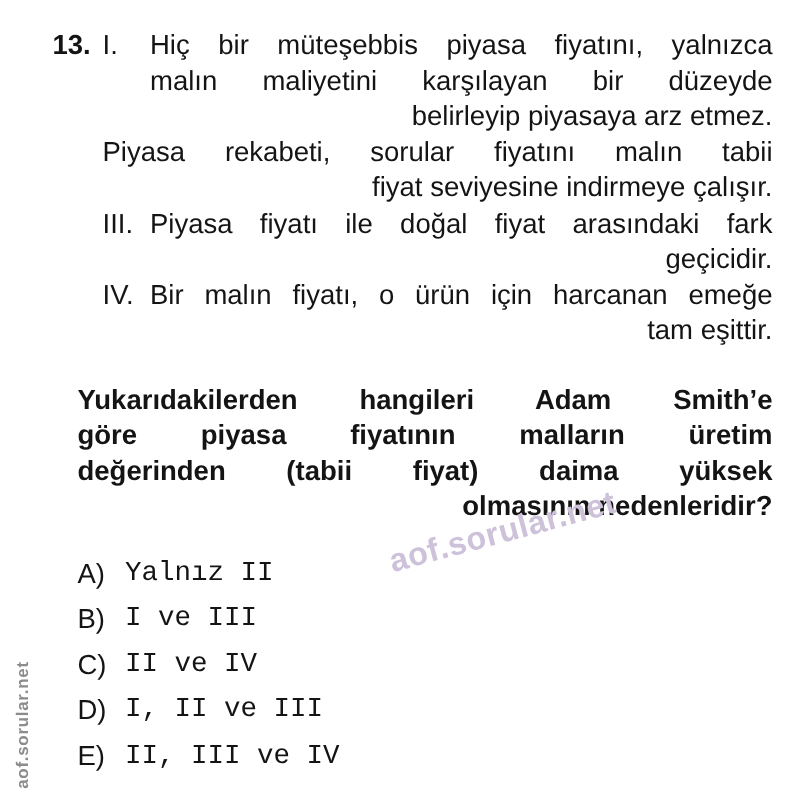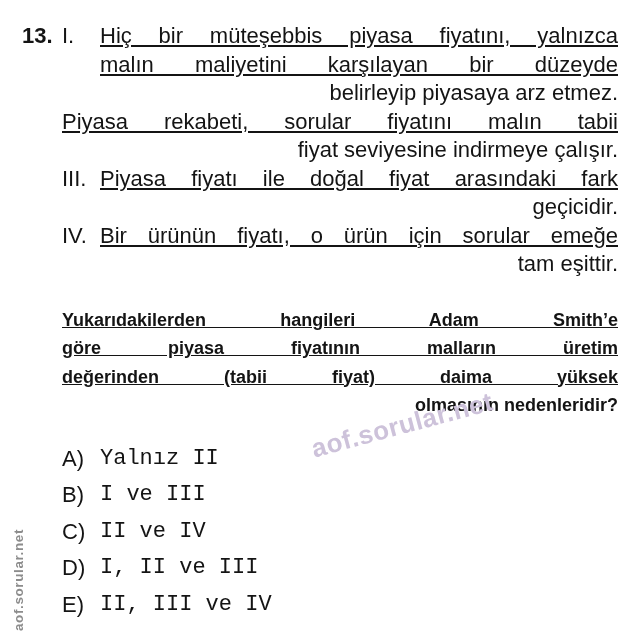--- a/index.html
+++ b/index.html
@@ -6,44 +6,44 @@
   body {
     width: 641px; height: 640px;
     background: #ffffff;
     font-family: "Liberation Sans", sans-serif;
     color: #141414;
     position: relative;
     overflow: hidden;
   }
   .page { padding: 22px 23px 0 22px; position: relative; }
 
-  .qrow { display: flex; }
+  .qrow { display: flex; margin-left: 20px; }
   .qnum {
     flex: 0 0 40px;
     font-size: 22px; line-height: 28.5px;
     font-weight: bold;
   }
   .items { flex: 1; min-width: 0; }
   .item { display: flex; }
   .rn {
     flex: 0 0 38px;
     font-size: 22px; line-height: 28.5px;
   }
   .itext {
     flex: 1; min-width: 0;
     font-size: 22px; line-height: 28.5px;
   }
   .line { text-align: right; white-space: normal; }
-  .line.j { text-align: justify; text-align-last: justify; text-justify: inter-word; text-decoration: underline; }
+  .line.j { text-align: justify; text-align-last: justify; text-justify: inter-word; }
 
   .stem {
     margin-left: 40px;
     margin-top: 27px;
     width: 556px;
-    font-size: 18px; line-height: 28.5px;
+    font-size: 22px; line-height: 28.5px;
     font-weight: bold;
   }
 
   .options { margin-left: 40px; margin-top: 25px; }
   .opt {
     display: flex;
     margin-bottom: 8px;
     font-size: 22px; line-height: 28.5px;
   }
   .optletter { flex: 0 0 38px; }
@@ -101,21 +101,21 @@
         <div class="rn">III.</div>
         <div class="itext">
           <div class="line j">Piyasa fiyatı ile doğal fiyat arasındaki fark</div>
           <div class="line">geçicidir.</div>
         </div>
       </div>
 
       <div class="item">
         <div class="rn">IV.</div>
         <div class="itext">
-          <div class="line j">Bir ürünün fiyatı, o ürün için sorular emeğe</div>
+          <div class="line j">Bir malın fiyatı, o ürün için harcanan emeğe</div>
           <div class="line">tam eşittir.</div>
         </div>
       </div>
 
     </div>
   </div>
 
   <div class="stem">
     <div class="line j">Yukarıdakilerden hangileri Adam Smith’e</div>
     <div class="line j">göre piyasa fiyatının malların üretim</div>

